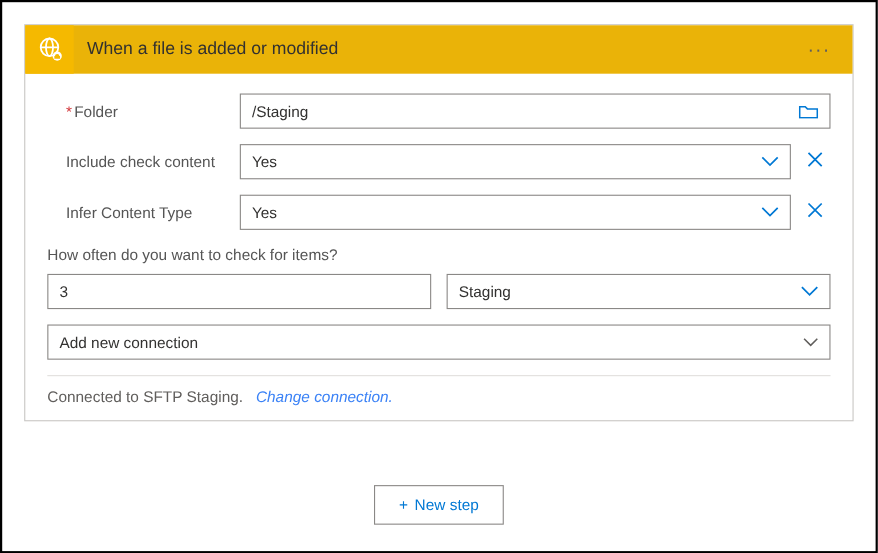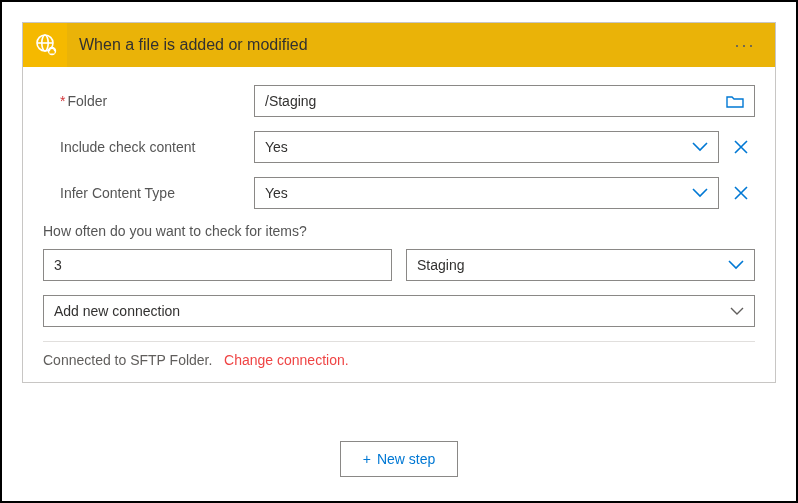--- a/index.html
+++ b/index.html
@@ -57,22 +57,20 @@
   .field-label {
     width: 158px;
     color: #555;
     font-size: 14px;
     margin-left: 17px;
   }
   .asterisk { color: #d13438; margin-right: 2px; }
   .field-control {
     flex: 1;
     display: flex;
-    align-items: center;
-    margin-left: 36px;
   }
   .input-box {
     border: 1px solid #8a8886;
     height: 32px;
     display: flex;
     align-items: center;
     padding: 0 10px;
     font-size: 14px;
     color: #323130;
     background: #fff;
@@ -102,22 +100,23 @@
   .chev { display:flex; align-items:center; justify-content:center; }
   .divider {
     border-top: 1px solid #e1dfdd;
     margin: 14px 0 10px 0;
   }
   .footer-line {
     font-size: 14px;
     color: #605e5c;
   }
   .footer-line .link {
-    color: #ef4444;
-    cursor: pointer;
+    color: #3b82f6;
+    cursor: pointer;
+    font-style: italic;
   }
   .new-step-wrap {
     display: flex;
     justify-content: center;
     margin-top: 58px;
   }
   .new-step-btn {
     border: 1px solid #8a8886;
     background: #fff;
     color: #0078d4;
@@ -225,21 +224,21 @@
       <span class="chev">
         <svg width="14" height="9" viewBox="0 0 14 9">
             <path d="M1 1 L7 7 L13 1" fill="none" stroke="#605e5c" stroke-width="1.4"></path>
           </svg>
       </span>
     </div>
 
     <div class="divider"></div>
 
     <div class="footer-line">
-      <span>Connected to SFTP Folder.</span>
+      <span>Connected to SFTP Staging.</span>
       &nbsp;
       <span class="link">Change connection.</span>
     </div>
 
   </div>
 </div>
 
 <div class="new-step-wrap">
   <div class="new-step-btn">
     <span>+</span>

